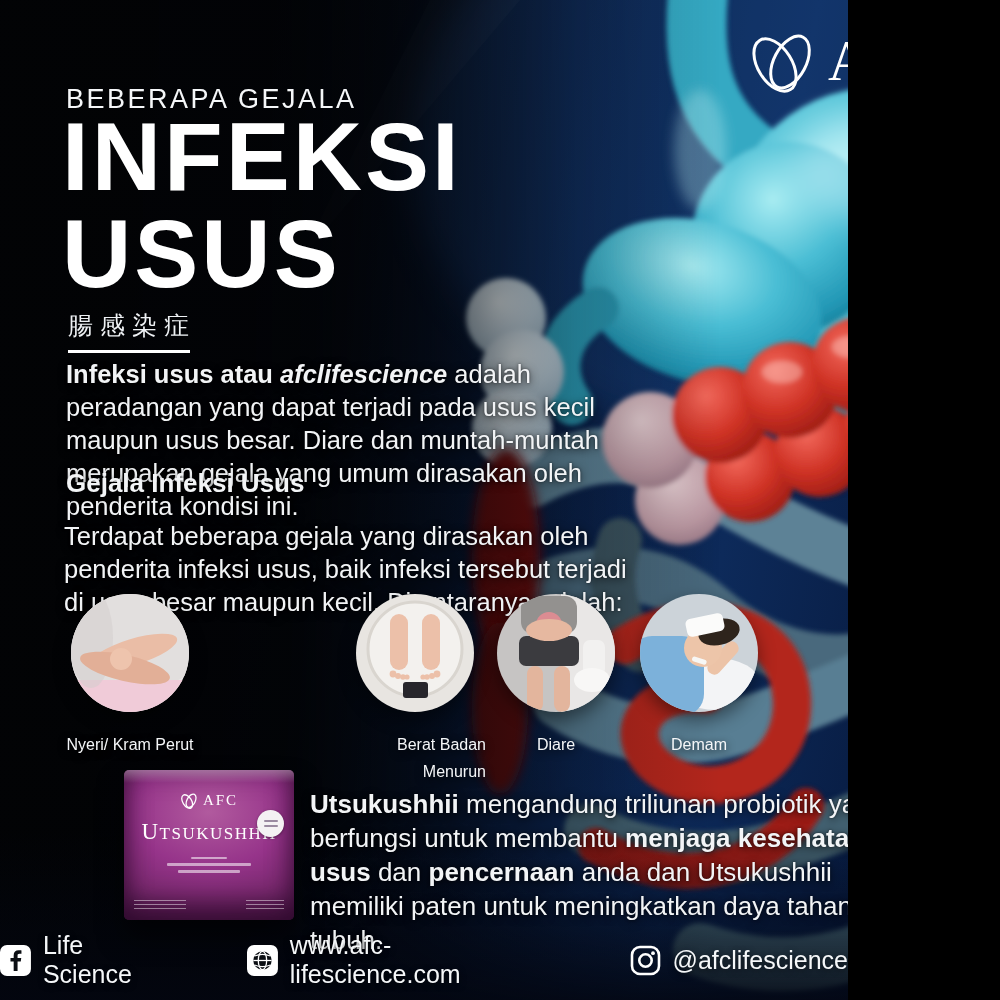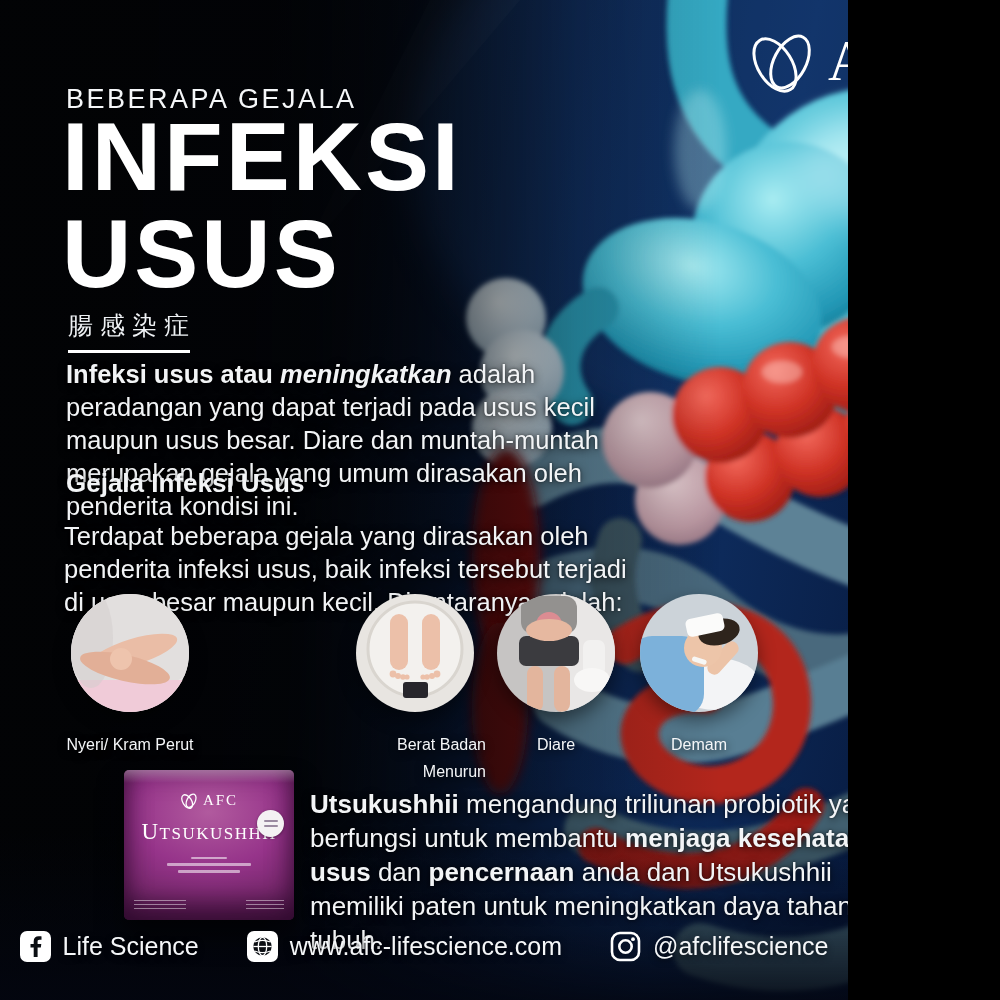--- a/index.html
+++ b/index.html
@@ -60,21 +60,21 @@
   .pb-lines .l3{width:62px;height:3px;}
   .fp{position:absolute;bottom:9px;width:52px;height:11px;
     background:repeating-linear-gradient(to bottom,rgba(255,255,255,.45) 0 1.5px,transparent 1.5px 4px);}
   .fp{left:10px;} .fp.r{left:auto;right:10px;width:38px;}
 
   
   .product-desc{left:310px;top:787px;width:600px;font-size:26px;line-height:34px;}
 
   
   .footer{position:absolute;left:0;right:0;top:931px;display:flex;justify-content:center;
-          align-items:center;gap:48px;}
+          align-items:center;gap:68px;}
   .f-item{display:flex;align-items:center;gap:12px;cursor:pointer;}
   .f-item svg{display:block;}
   .f-label{font-size:25px;color:#f5f7f9;text-shadow:0 2px 6px rgba(0,0,0,.7);}
 </style>
 </head>
 <body>
 
 <div class="poster">
 
   <svg class="bg" viewBox="0 0 1000 1000" aria-hidden="true">
@@ -193,21 +193,21 @@
   </header>
 
   <div class="kicker">BEBERAPA GEJALA</div>
   <h1 class="title">
     <span>INFEKSI</span>
     <span>USUS</span>
   </h1>
   <div class="cjk">腸感染症</div>
   <div class="rule"></div>
 
-  <p class="txt intro"><strong>Infeksi usus atau </strong><strong class="it">meningkatkan</strong><span> adalah peradangan yang dapat terjadi pada usus kecil maupun usus besar. Diare dan muntah-muntah merupakan gejala yang umum dirasakan oleh penderita kondisi ini.</span></p>
+  <p class="txt intro"><strong>Infeksi usus atau </strong><strong class="it">afclifescience</strong><span> adalah peradangan yang dapat terjadi pada usus kecil maupun usus besar. Diare dan muntah-muntah merupakan gejala yang umum dirasakan oleh penderita kondisi ini.</span></p>
 
   <h2 class="sym-h">Gejala Infeksi Usus</h2>
   <p class="txt sym-p">Terdapat beberapa gejala yang dirasakan oleh penderita infeksi usus, baik infeksi tersebut terjadi di usus besar maupun kecil. Di antaranya adalah:</p>
 
   <figure class="sym-item si-0">
     <div class="sym-circle">
       <svg viewBox="0 0 118 118">
         <rect width="118" height="118" fill="#eceae9"></rect>
         <rect x="-8" y="-14" width="134" height="104" rx="34" fill="#e2dfde"></rect>
         <rect x="0" y="86" width="118" height="32" fill="#f0cbd8"></rect>

